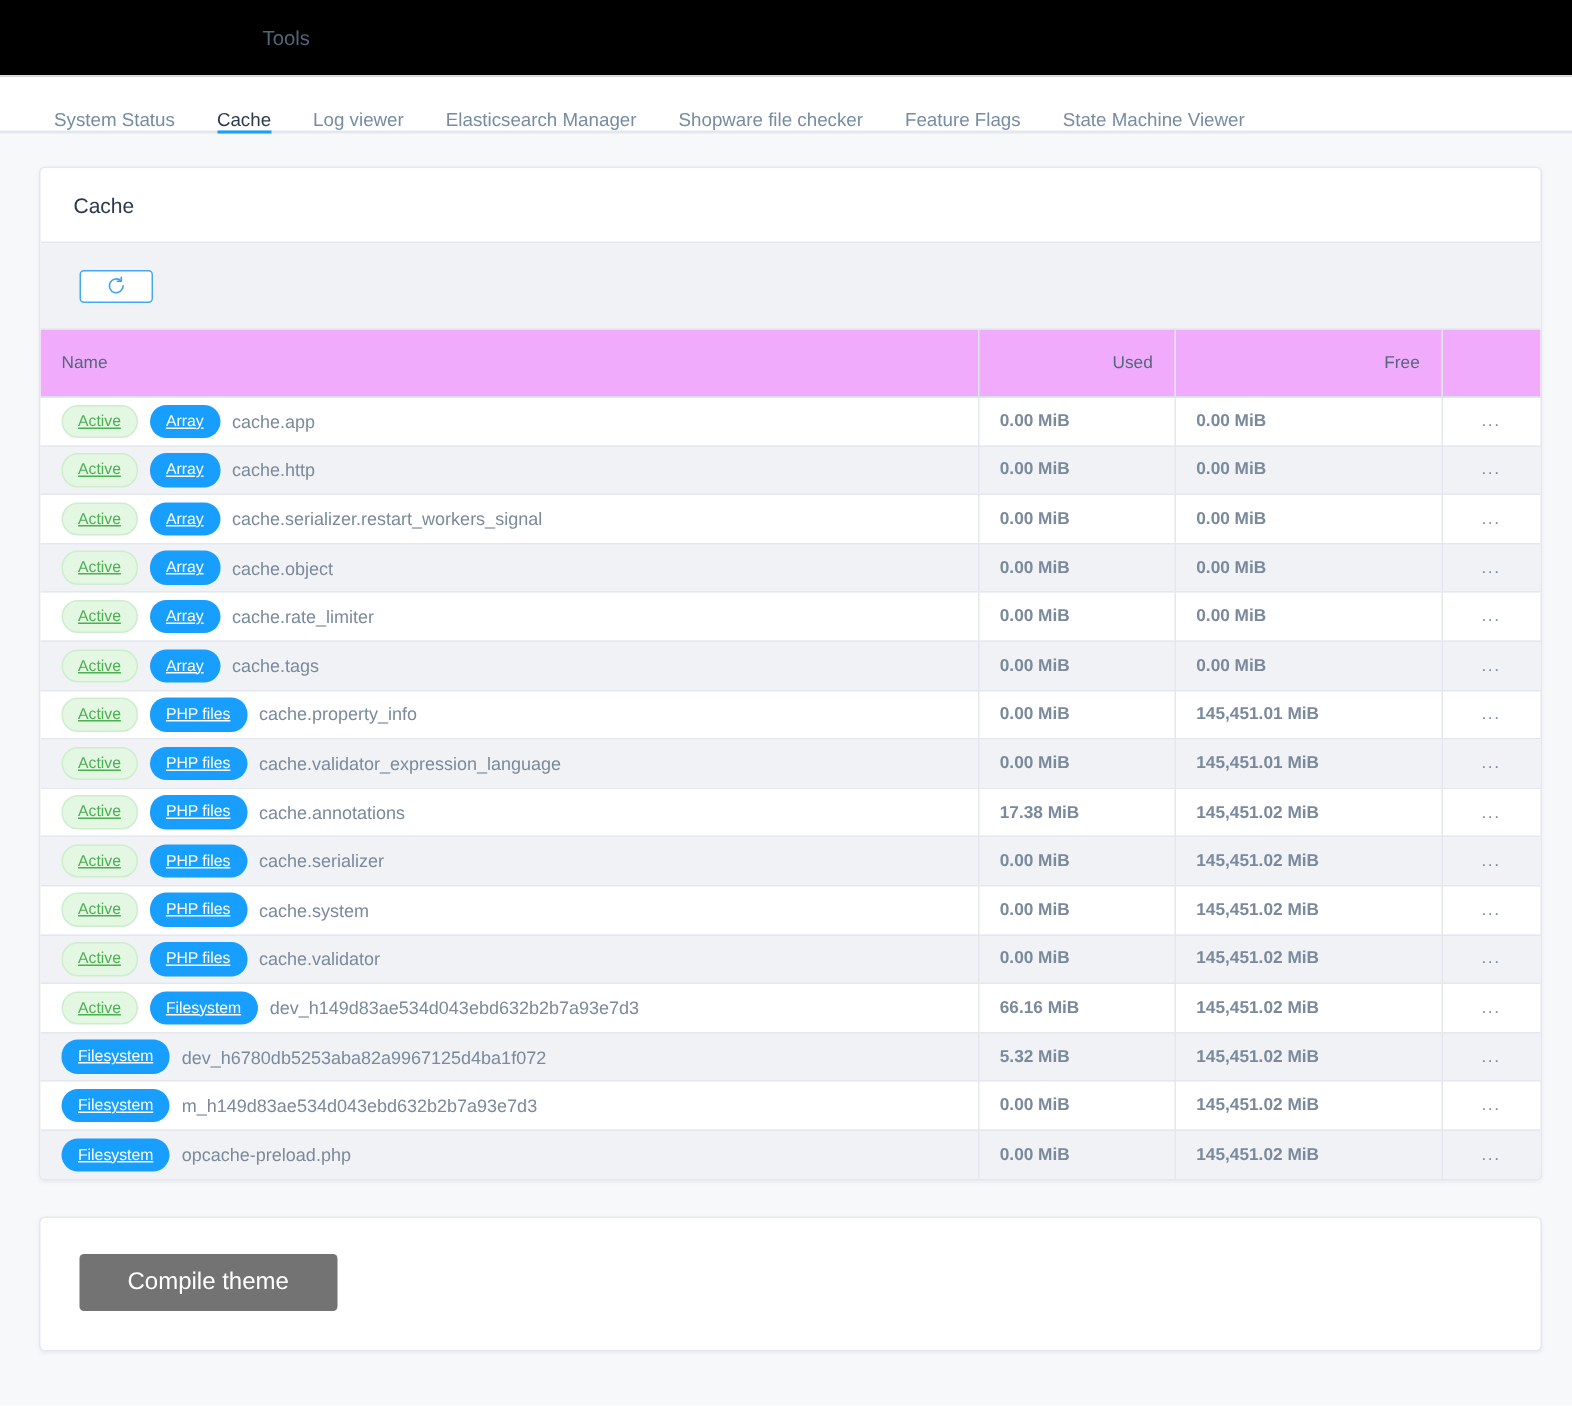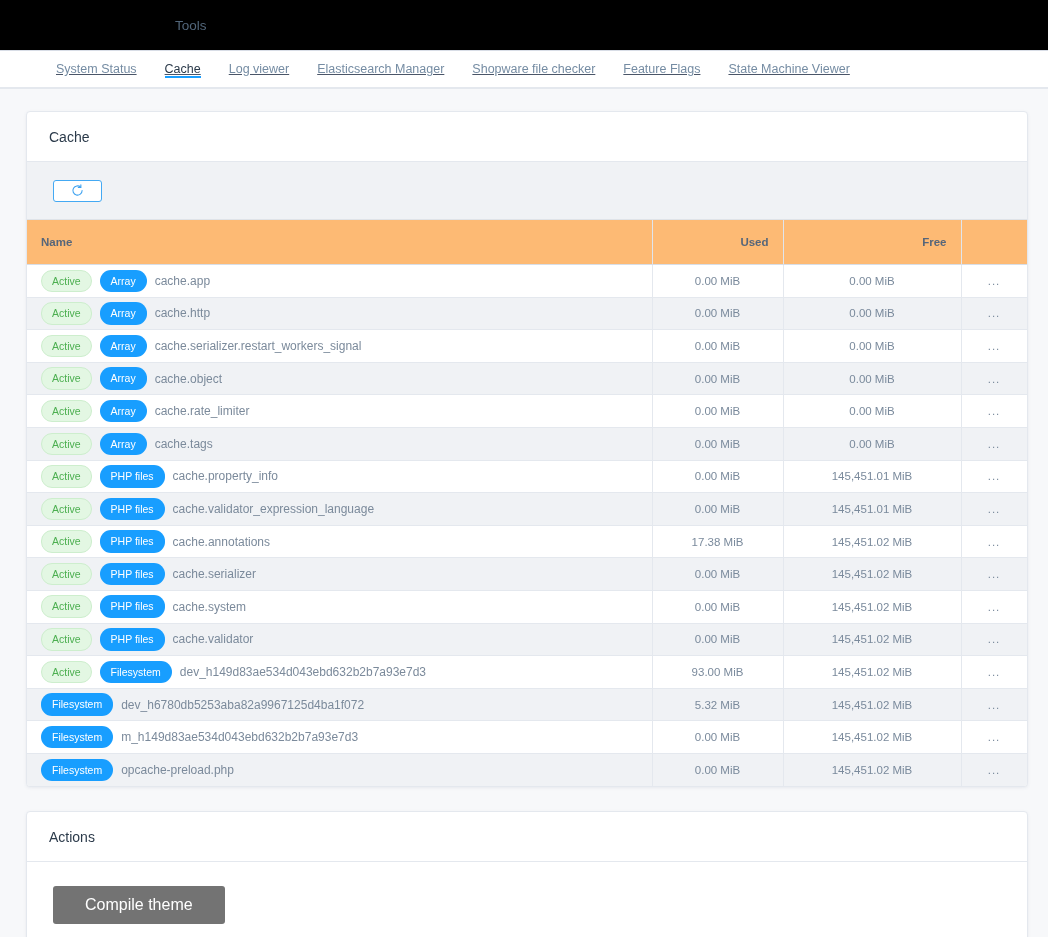--- a/index.html
+++ b/index.html
@@ -30,25 +30,24 @@
     font-size: 13.5px;
     color: #52667a;
     font-weight: 400;
   }
 
   
   .tabbar {
     height: 38px;
     background: #ffffff;
     display: flex;
-    align-items: center;
-    padding-left: 42px;
+    align-items: flex-end;
+    padding-left: 22px;
     border-bottom: 2px solid #e4e8ee;
     position: relative;
-    text-decoration: underline;
   }
   .tab {
     display: flex;
     align-items: center;
     padding: 0 14px;
     font-size: 12.5px;
     color: #758ca3;
     cursor: pointer;
     position: relative;
     white-space: nowrap;
@@ -107,56 +106,57 @@
 
   
   table.cache-table {
     width: 100%;
     border-collapse: collapse;
     table-layout: fixed;
   }
   table.cache-table th {
     font-size: 11.5px;
     color: #56667a;
-    font-weight: bold;
+    font-weight: normal;
     padding: 16px 14px;
     border-bottom: 1px solid #d8dee7;
     border-right: 1px solid #e0e5ec;
-    background: #fdba74;
+    background: #f0abfc;
     vertical-align: middle;
   }
   th.col-name { text-align: left; padding-left: 19px; }
   th.col-used, th.col-free { text-align: right; padding-right: 17px; margin-left: 45px; }
   th.col-menu { border-right: none; }
 
   table.cache-table td {
     font-size: 11.5px;
     color: #7a8a9c;
     padding: 0 14px;
     height: 32.6px;
     border-bottom: 1px solid #e4e8ee;
     border-right: 1px solid #e4e8ee;
     vertical-align: middle;
   }
   td.col-name { padding-left: 19px; }
-  td.col-used, td.col-free { text-align: center; padding-right: 17px; }
+  td.col-used, td.col-free { text-align: left; padding-right: 17px; font-weight: bold; }
   td.col-menu { border-right: none; text-align: center; color: #8f9fb0; letter-spacing: 1px; cursor: pointer; }
   tr.row-odd td { background: #ffffff; }
   tr.row-even td { background: #f0f2f5; }
   tbody tr:last-child td { border-bottom: none; }
 
   .name-cell { display: flex; align-items: center; gap: 8px; }
   .badge {
     display: inline-flex;
     align-items: center;
     justify-content: center;
     font-size: 10.5px;
     line-height: 1;
     border-radius: 11px;
     white-space: nowrap;
+    text-decoration: underline;
   }
   .badge-active {
     background: #e3f7e3;
     border: 1px solid #cdeecd;
     color: #4caf50;
     padding: 5px 10px;
     min-width: 44px;
   }
   .badge-type {
     background: #189eff;
@@ -391,21 +391,21 @@
             <td class="col-menu">...</td>
           </tr>
           <tr class="row-odd">
             <td class="col-name">
               <div class="name-cell">
                 <span class="badge badge-active">Active</span>
                 <span class="badge badge-type">Filesystem</span>
                 <span class="name-text">dev_h149d83ae534d043ebd632b2b7a93e7d3</span>
               </div>
             </td>
-            <td class="col-used">93.00 MiB</td>
+            <td class="col-used">66.16 MiB</td>
             <td class="col-free">145,451.02 MiB</td>
             <td class="col-menu">...</td>
           </tr>
           <tr class="row-even">
             <td class="col-name">
               <div class="name-cell">
                 <span class="badge badge-type">Filesystem</span>
                 <span class="name-text">dev_h6780db5253aba82a9967125d4ba1f072</span>
               </div>
             </td>
@@ -433,19 +433,18 @@
             </td>
             <td class="col-used">0.00 MiB</td>
             <td class="col-free">145,451.02 MiB</td>
             <td class="col-menu">...</td>
           </tr>
         </tbody>
     </table>
   </div>
 
   <div class="card actions-card">
-    <div class="card-header">Actions</div>
     <div class="actions-body">
       <button class="btn-primary">Compile theme</button>
     </div>
   </div>
 
 </div>
 
 </body></html>

